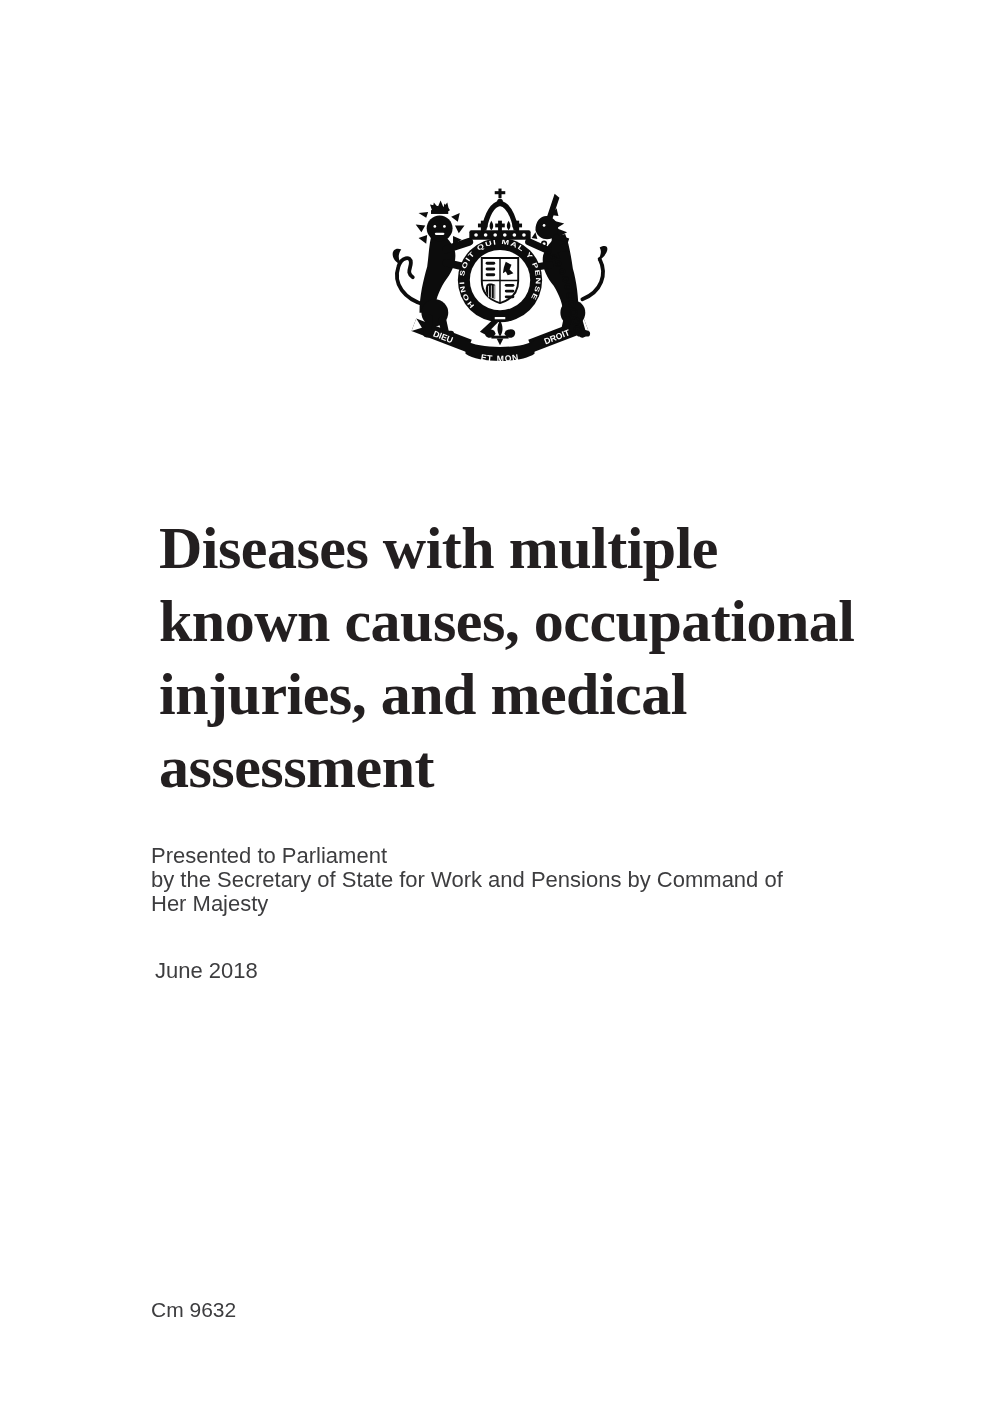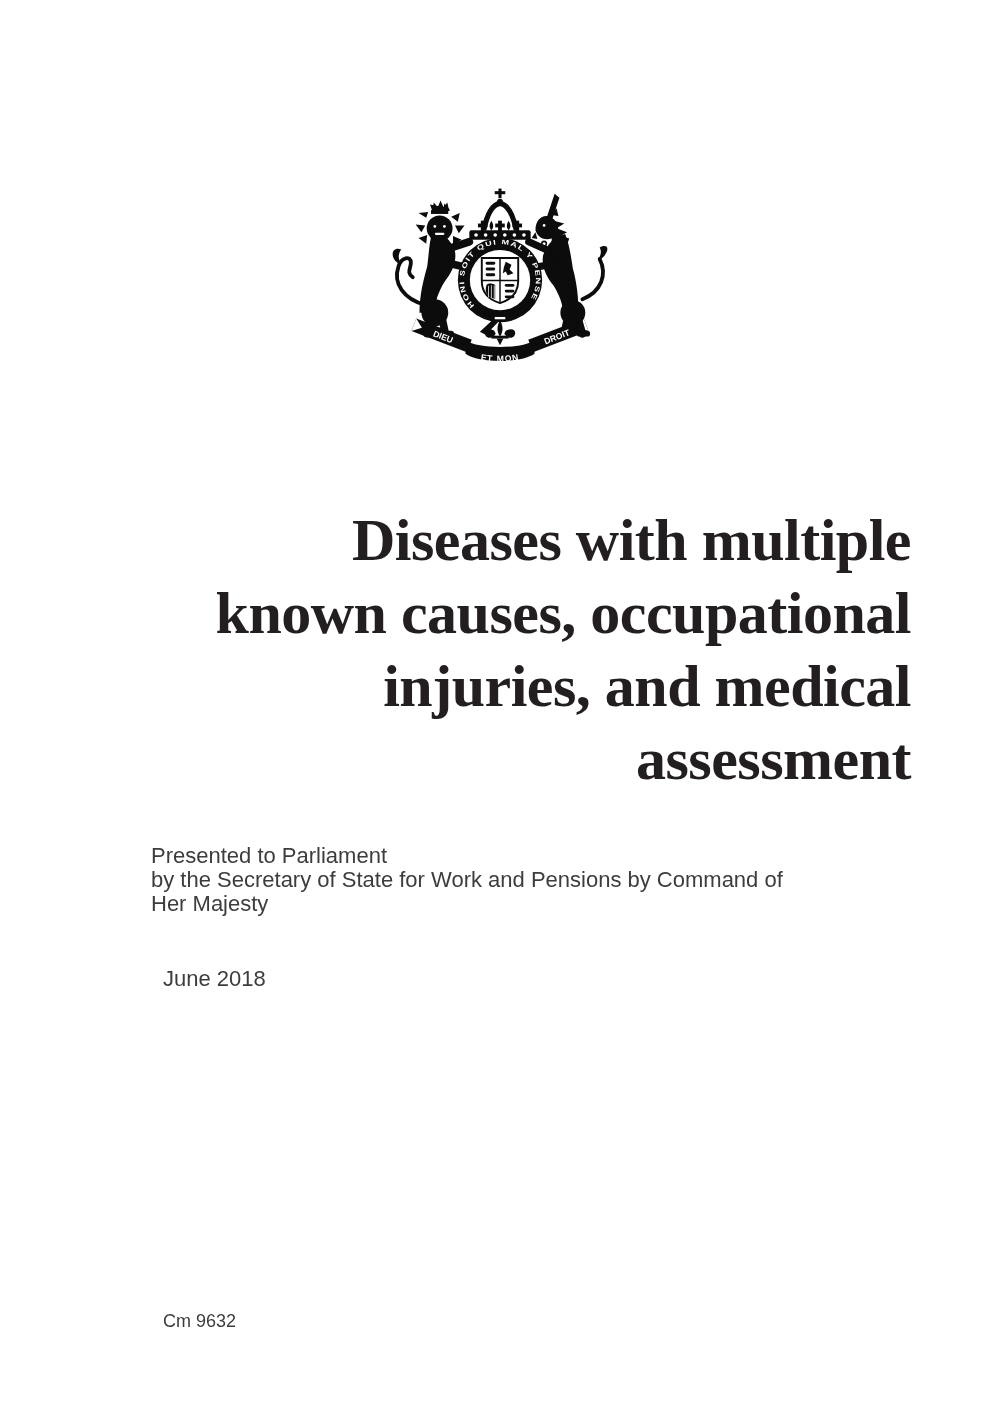--- a/index.html
+++ b/index.html
@@ -20,53 +20,52 @@
   .crest{
     position:absolute;
     left:385px;top:186px;
     width:230px;height:192px;
   }
   .crest svg{display:block;width:100%;height:100%;}
   .doc-title{
     position:absolute;
     left:151px;top:504px;
     width:760px;
-    margin:0;
+    margin:8px;
     font-family:"Liberation Serif","DejaVu Serif",serif;
     font-weight:bold;
     font-size:60px;
     line-height:73px;
     letter-spacing:-0.5px;
     color:var(--ink);
     white-space:pre-line;
-    text-align:right;
   }
   .presentation{
     position:absolute;
     left:151px;top:844px;
     width:770px;
     margin:0;
     font-size:22px;
     line-height:24px;
     color:var(--body_text);
     white-space:pre-line;
   }
   .pub-date{
     position:absolute;
     left:151px;top:952px;
-    margin:12px;
+    margin:4px;
     font-size:22px;
     line-height:29px;
     color:var(--body_text);
   }
   .cm-number{
     position:absolute;
     left:151px;top:1295px;
-    margin:12px;
-    font-size:18px;
+    margin:0;
+    font-size:21px;
     line-height:29px;
     color:var(--body_text);
   }
   .arms-text{
     font-family:"Liberation Sans","DejaVu Sans",sans-serif;
     font-weight:bold;
     fill:#ffffff;
   }
 </style>
 </head>

